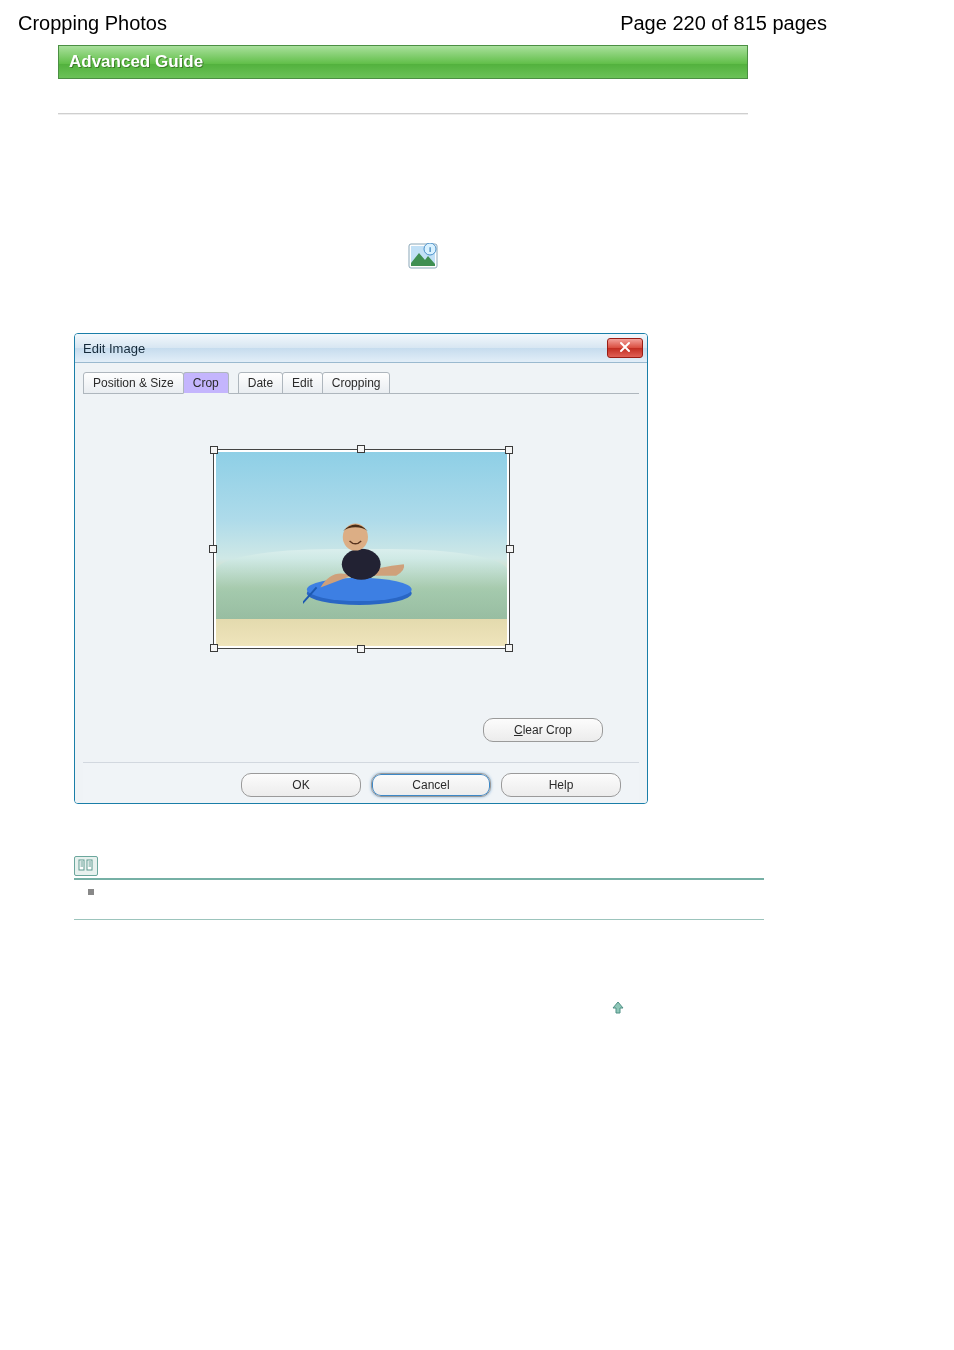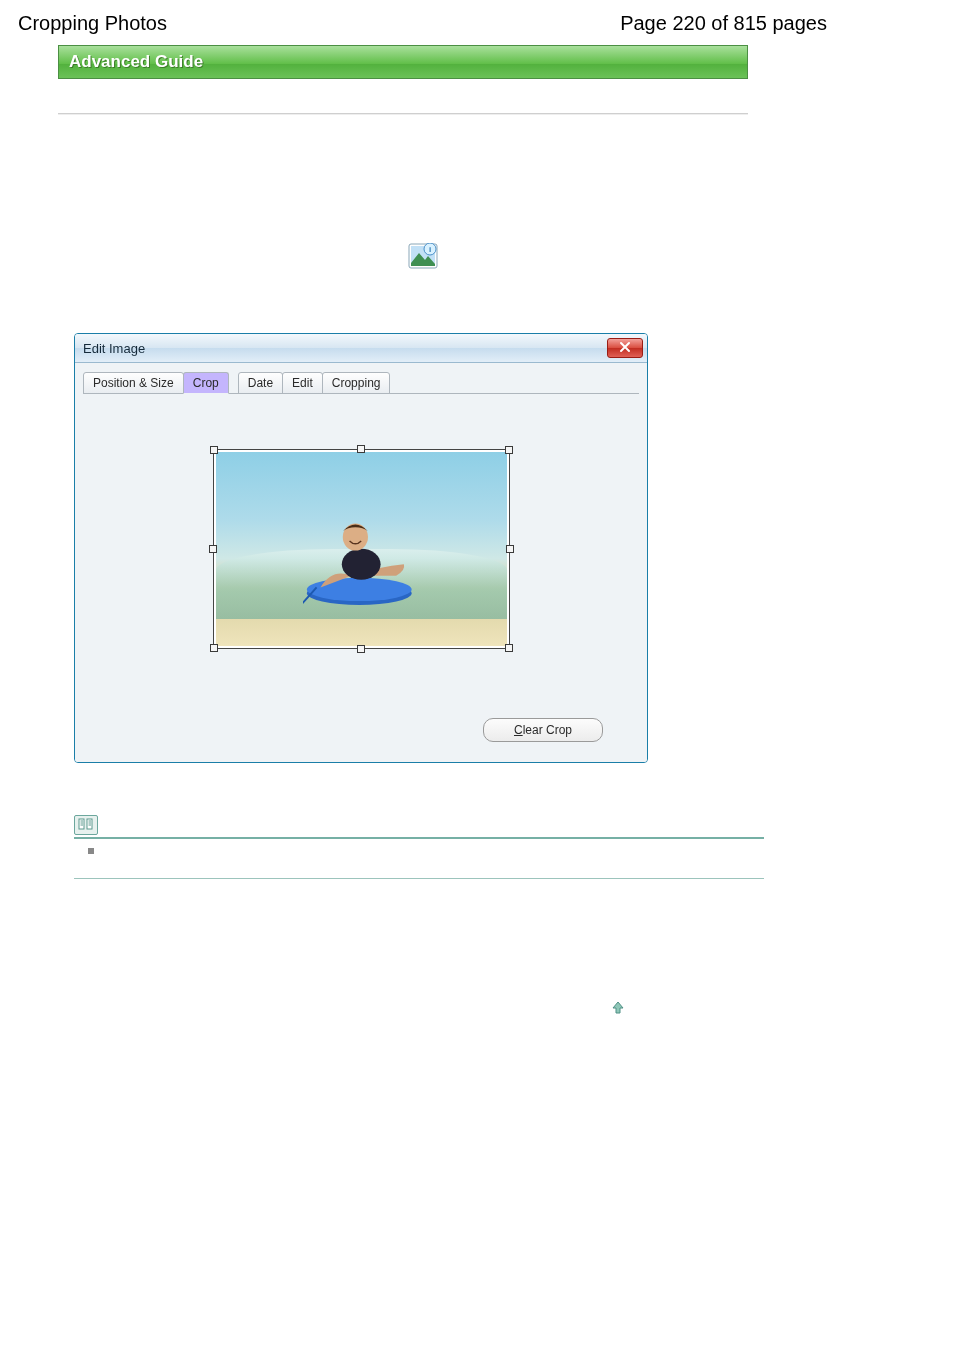--- a/index.html
+++ b/index.html
@@ -328,20 +328,31 @@
           <div class="handle h-bm"></div>
           <div class="handle h-br"></div>
         </div>
 
         <div class="clear-crop-row">
           <div class="btn">
             <span><u>C</u><span id="cc-rest">lear Crop</span></span>
           </div>
         </div>
       </div>
+      <div class="bottom-row">
+        <div class="btn">
+          <span>OK</span>
+        </div>
+        <div class="btn primary">
+          <span>Cancel</span>
+        </div>
+        <div class="btn">
+          <span>Help</span>
+        </div>
+      </div>
     </div>
   </div>
 
   <div class="note-icon">
     <div class="badge">
       <span>
         <svg viewBox="0 0 16 12">
           <rect x="1" y="1" width="5" height="10" fill="#fff" stroke="#5c998e"></rect>
           <rect x="9" y="1" width="5" height="10" fill="#fff" stroke="#5c998e"></rect>
           <line x1="2.5" y1="3" x2="5" y2="3" stroke="#5c998e"></line>

